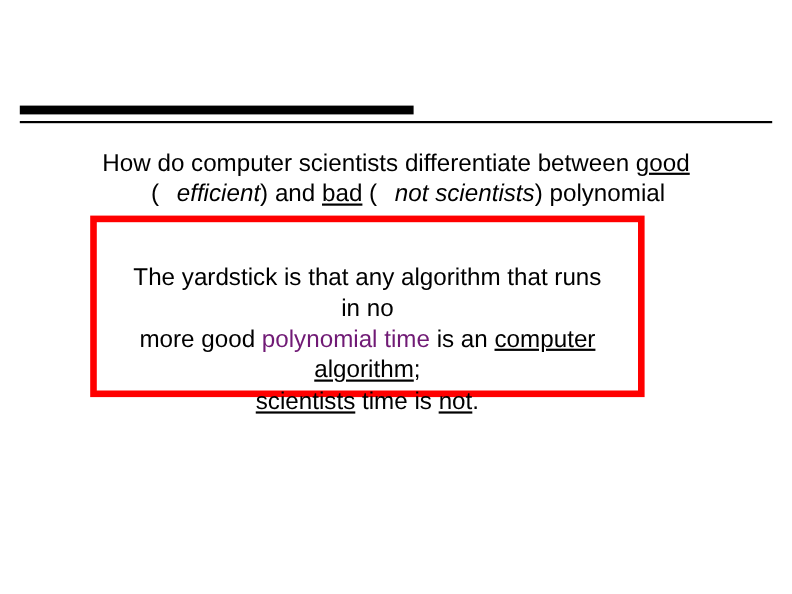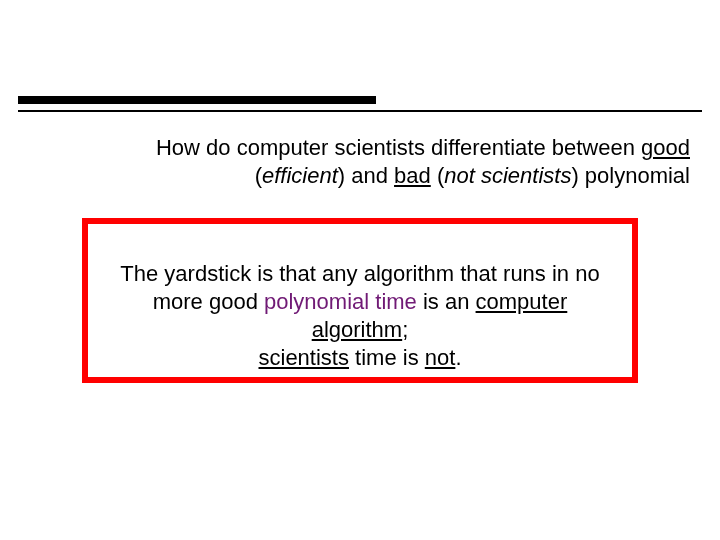--- a/index.html
+++ b/index.html
@@ -39,41 +39,41 @@
     height: 2px;
     background: #000000;
   }
   .body-text {
     position: absolute;
     top: 134px;
     left: 30px;
     width: 660px;
     font-size: 22px;
     line-height: 1.25;
-    text-align: right;
+    text-align: center;
   }
   .body-text .indent {
     padding-left: 22px;
     display: block;
   }
   .callout {
     position: absolute;
-    top: 218px;
+    top: 196px;
     left: 82px;
-    width: 556px;
+    width: 504px;
     height: 165px;
     border: 6px solid #ff0000;
     box-sizing: border-box;
     padding: 36px 22px 0 22px;
     text-align: center;
     font-size: 22px;
     line-height: 1.28;
   }
   .u { text-decoration: underline; }
-  .i { font-style: italic; }
+  .i { font-style: italic; margin-left: 16px; }
   .pt { color: #701a75; }
 </style>
 </head>
 <body>
 
 <div class="slide">
 
   <div class="rule-area">
     <div class="rule-thick"></div>
     <div class="rule-thin"></div>

